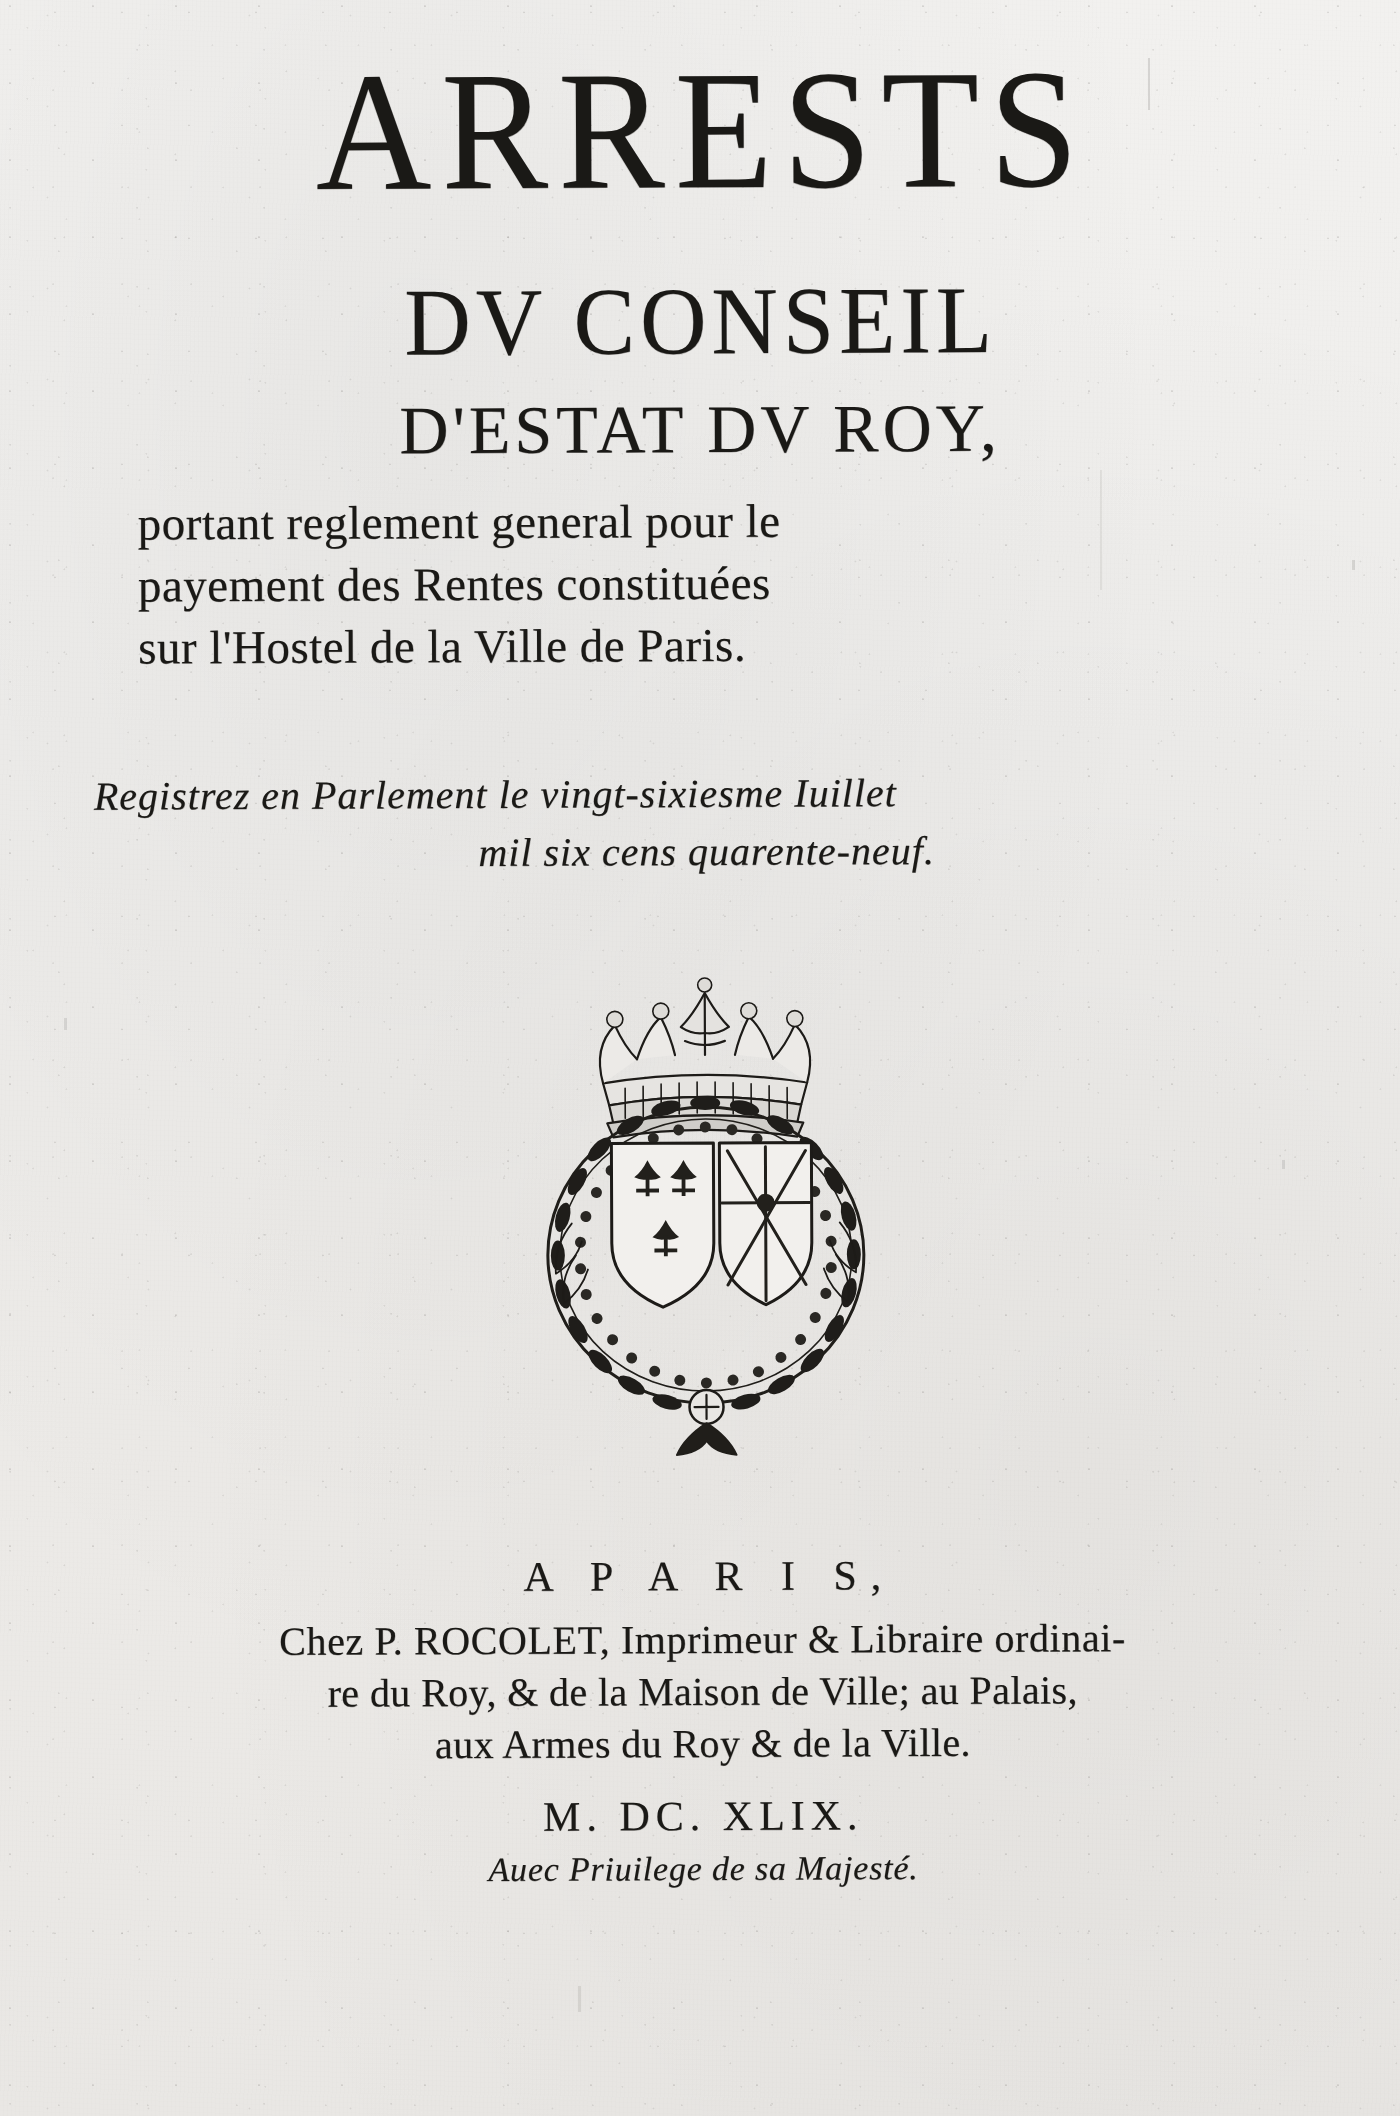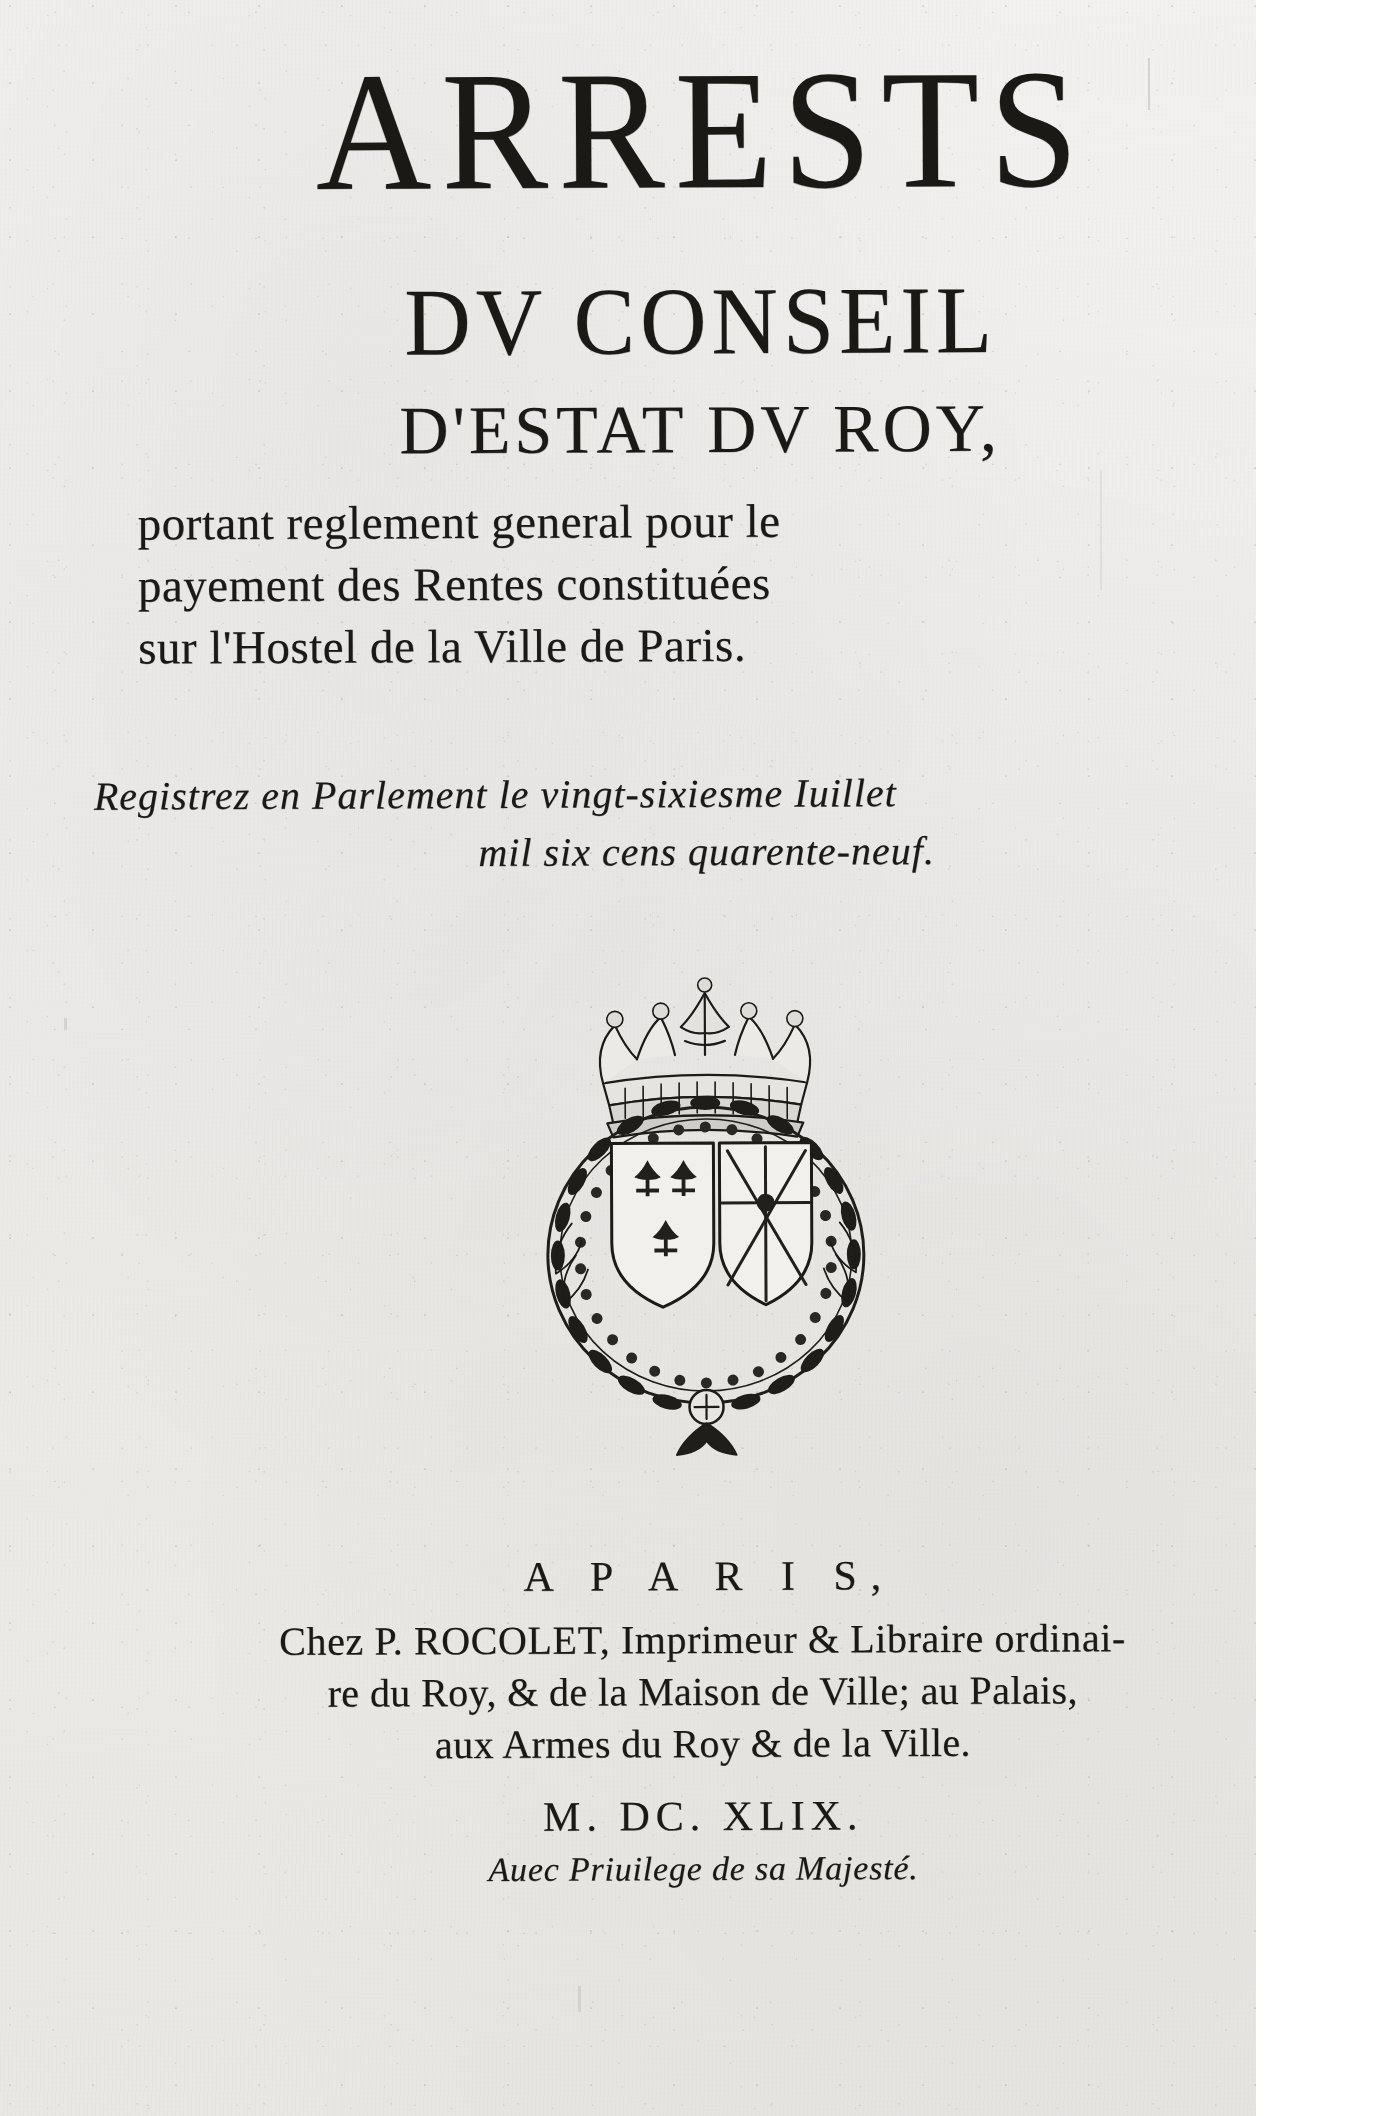--- a/index.html
+++ b/index.html
@@ -10,21 +10,21 @@
   body {
     width: 1400px;
     height: 2116px;
     overflow: hidden;
     font-family: "Liberation Serif", serif;
   }
 
   
   .page {
     position: relative;
-    width: 1256px;
+    width: 1400px;
     height: 2116px;
     background:
       radial-gradient(ellipse at 30% 20%, rgba(0,0,0,0.035) 0%, rgba(0,0,0,0) 55%),
       radial-gradient(ellipse at 78% 70%, rgba(0,0,0,0.03) 0%, rgba(0,0,0,0) 60%),
       linear-gradient(180deg, #f2f1ef 0%, #eeedeb 35%, #eceae7 70%, #e9e7e4 100%);
     overflow: hidden;
   }
   
   .page::before {
     content: "";

